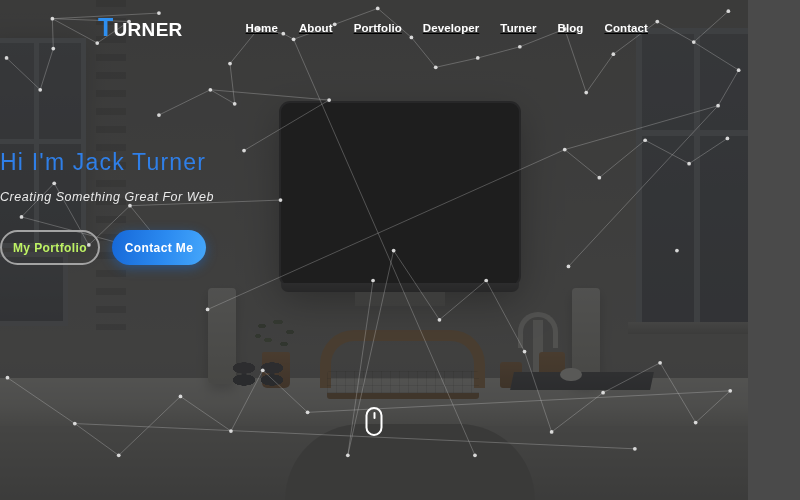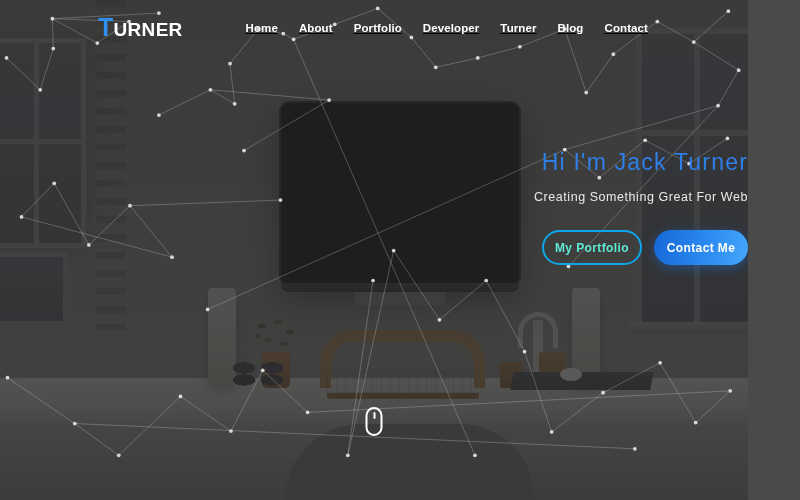--- a/index.html
+++ b/index.html
@@ -173,45 +173,45 @@
   .logo .t { color:#2e8ff0; font-size:25px; }
   .nav { display:flex; align-items:center; gap:21px;text-decoration:underline; }
   .nav a {
     color:#ffffff; font-size:11.5px; font-weight:bold;
     text-decoration:none; letter-spacing:.1px; white-space:nowrap;
   }
 
   
   .hero {
     position:absolute; left:0; right:0; top:150px;
-    display:flex; flex-direction:column; align-items:flex-end;
+    display:flex; flex-direction:column; align-items:flex-start;
   }
   .hero-greet {
     color:#2f7fe8; font-size:23px; font-weight:500;
     letter-spacing:1.2px; line-height:1.1;
   }
   .hero-title {
     color:#ffffff; font-size:36px; font-weight:bold;
     letter-spacing:.4px; margin-top:12px; line-height:1.1;
     text-shadow:0 2px 8px rgba(0,0,0,.5);
   }
   .hero-sub {
     color:#eaeaea; font-size:12.5px; letter-spacing:.55px;
-    margin-top:15px; line-height:1.2;
+    margin-top:15px; line-height:1.2;font-style:italic;
   }
   .btn-row { display:flex; gap:12px; margin-top:25px; }
   .btn {
     display:flex; align-items:center; justify-content:center;
     height:35px; border-radius:18px;
     font-size:12px; font-weight:bold; letter-spacing:.4px;
     cursor:pointer; white-space:nowrap;
   }
   .btn-outline {
-    width:100px; color:#5eead4; background:transparent;
-    border:2px solid #0ea5e9;
+    width:100px; color:#bef264; background:transparent;
+    border:2px solid #a3a3a3;
   }
   .btn-primary {
     width:94px; color:#ffffff; border:none;
     background:linear-gradient(100deg,#1668d8 0%,#2b8af0 55%,#45a7fb 100%);
     box-shadow:0 3px 12px rgba(25,110,220,.45);
   }
 
   
   .scroll-mouse {
     position:absolute; left:50%; transform:translateX(-50%); top:407px;

